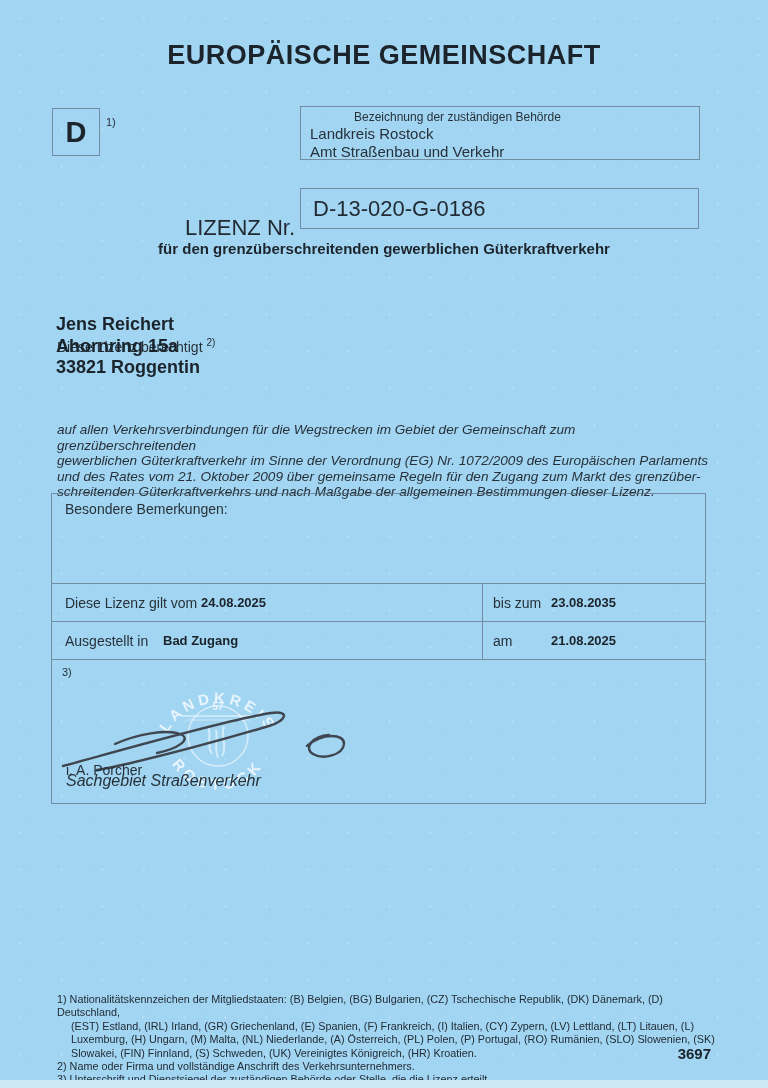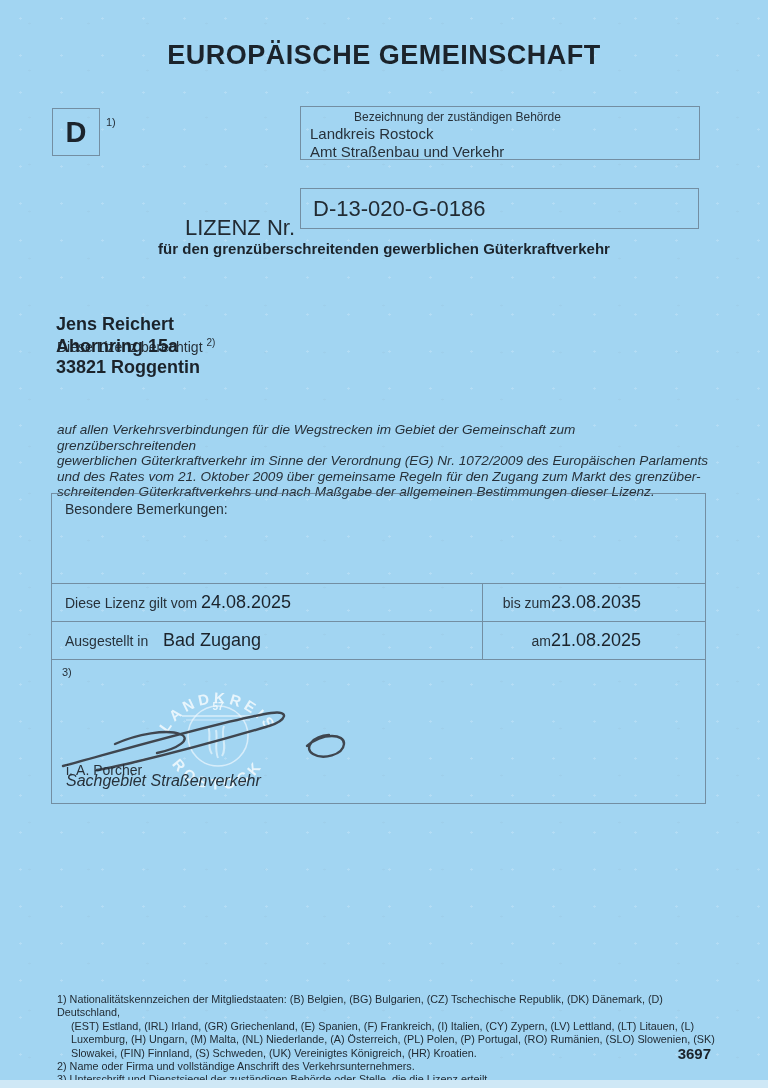--- a/index.html
+++ b/index.html
@@ -50,26 +50,26 @@
   .holder-intro{position:absolute; left:57px; top:291px; font-size:14px;margin-top:46px;}
   .holder-intro sup{font-size:10px;}
   .holder-block{position:absolute; left:56px; top:314px; font-size:18px; font-weight:bold; line-height:21.5px; color:#1b232b;}
 
   .body-par{position:absolute; left:57px; top:422px; width:655px; font-size:13.6px; line-height:15.6px;font-style:italic;}
 
   .detail-table{left:51px; top:493px; width:655px;}
   .remarks-cell{height:90px; border-bottom:1px solid rgba(90,105,118,0.65); box-sizing:border-box; padding:7px 13px; font-size:14px;}
   .detail-row{display:flex; height:38px; border-bottom:1px solid rgba(90,105,118,0.65); box-sizing:border-box;}
   .cell-left{width:431px; border-right:1px solid rgba(90,105,118,0.65); box-sizing:border-box; display:flex; align-items:center; padding-left:13px;}
-  .cell-right{flex:1; display:flex; align-items:center; padding-left:10px;text-align:right;}
+  .cell-right{flex:1; display:flex; align-items:center; padding-left:10px;}
   .lbl{font-size:14px;}
   .lbl-w1{display:inline-block; width:136px;}
   .lbl-w2{display:inline-block; width:98px;}
   .lbl-w3{display:inline-block; width:58px;}
-  .val{font-size:18px; font-weight:normal; color:#1b232b;}
+  .val{font-size:13px; font-weight:bold; color:#1b232b;}
 
   .sig-cell{height:143px; position:relative;}
   .sig-note{position:absolute; left:10px; top:6px; font-size:11px;}
   .stamp-svg{position:absolute; left:86px; top:0px;}
   .signature-svg{position:absolute; left:5px; top:34px;}
   .signer{position:absolute; left:14px; top:102px; font-size:14px;}
   .department{position:absolute; left:14px; top:112px; font-size:16px;font-style:italic;}
 
   .footnotes{position:absolute; left:57px; top:993px; width:660px; font-size:10.8px; line-height:13.4px; color:#222c35;}
   .fn-indent{padding-left:14px;}

